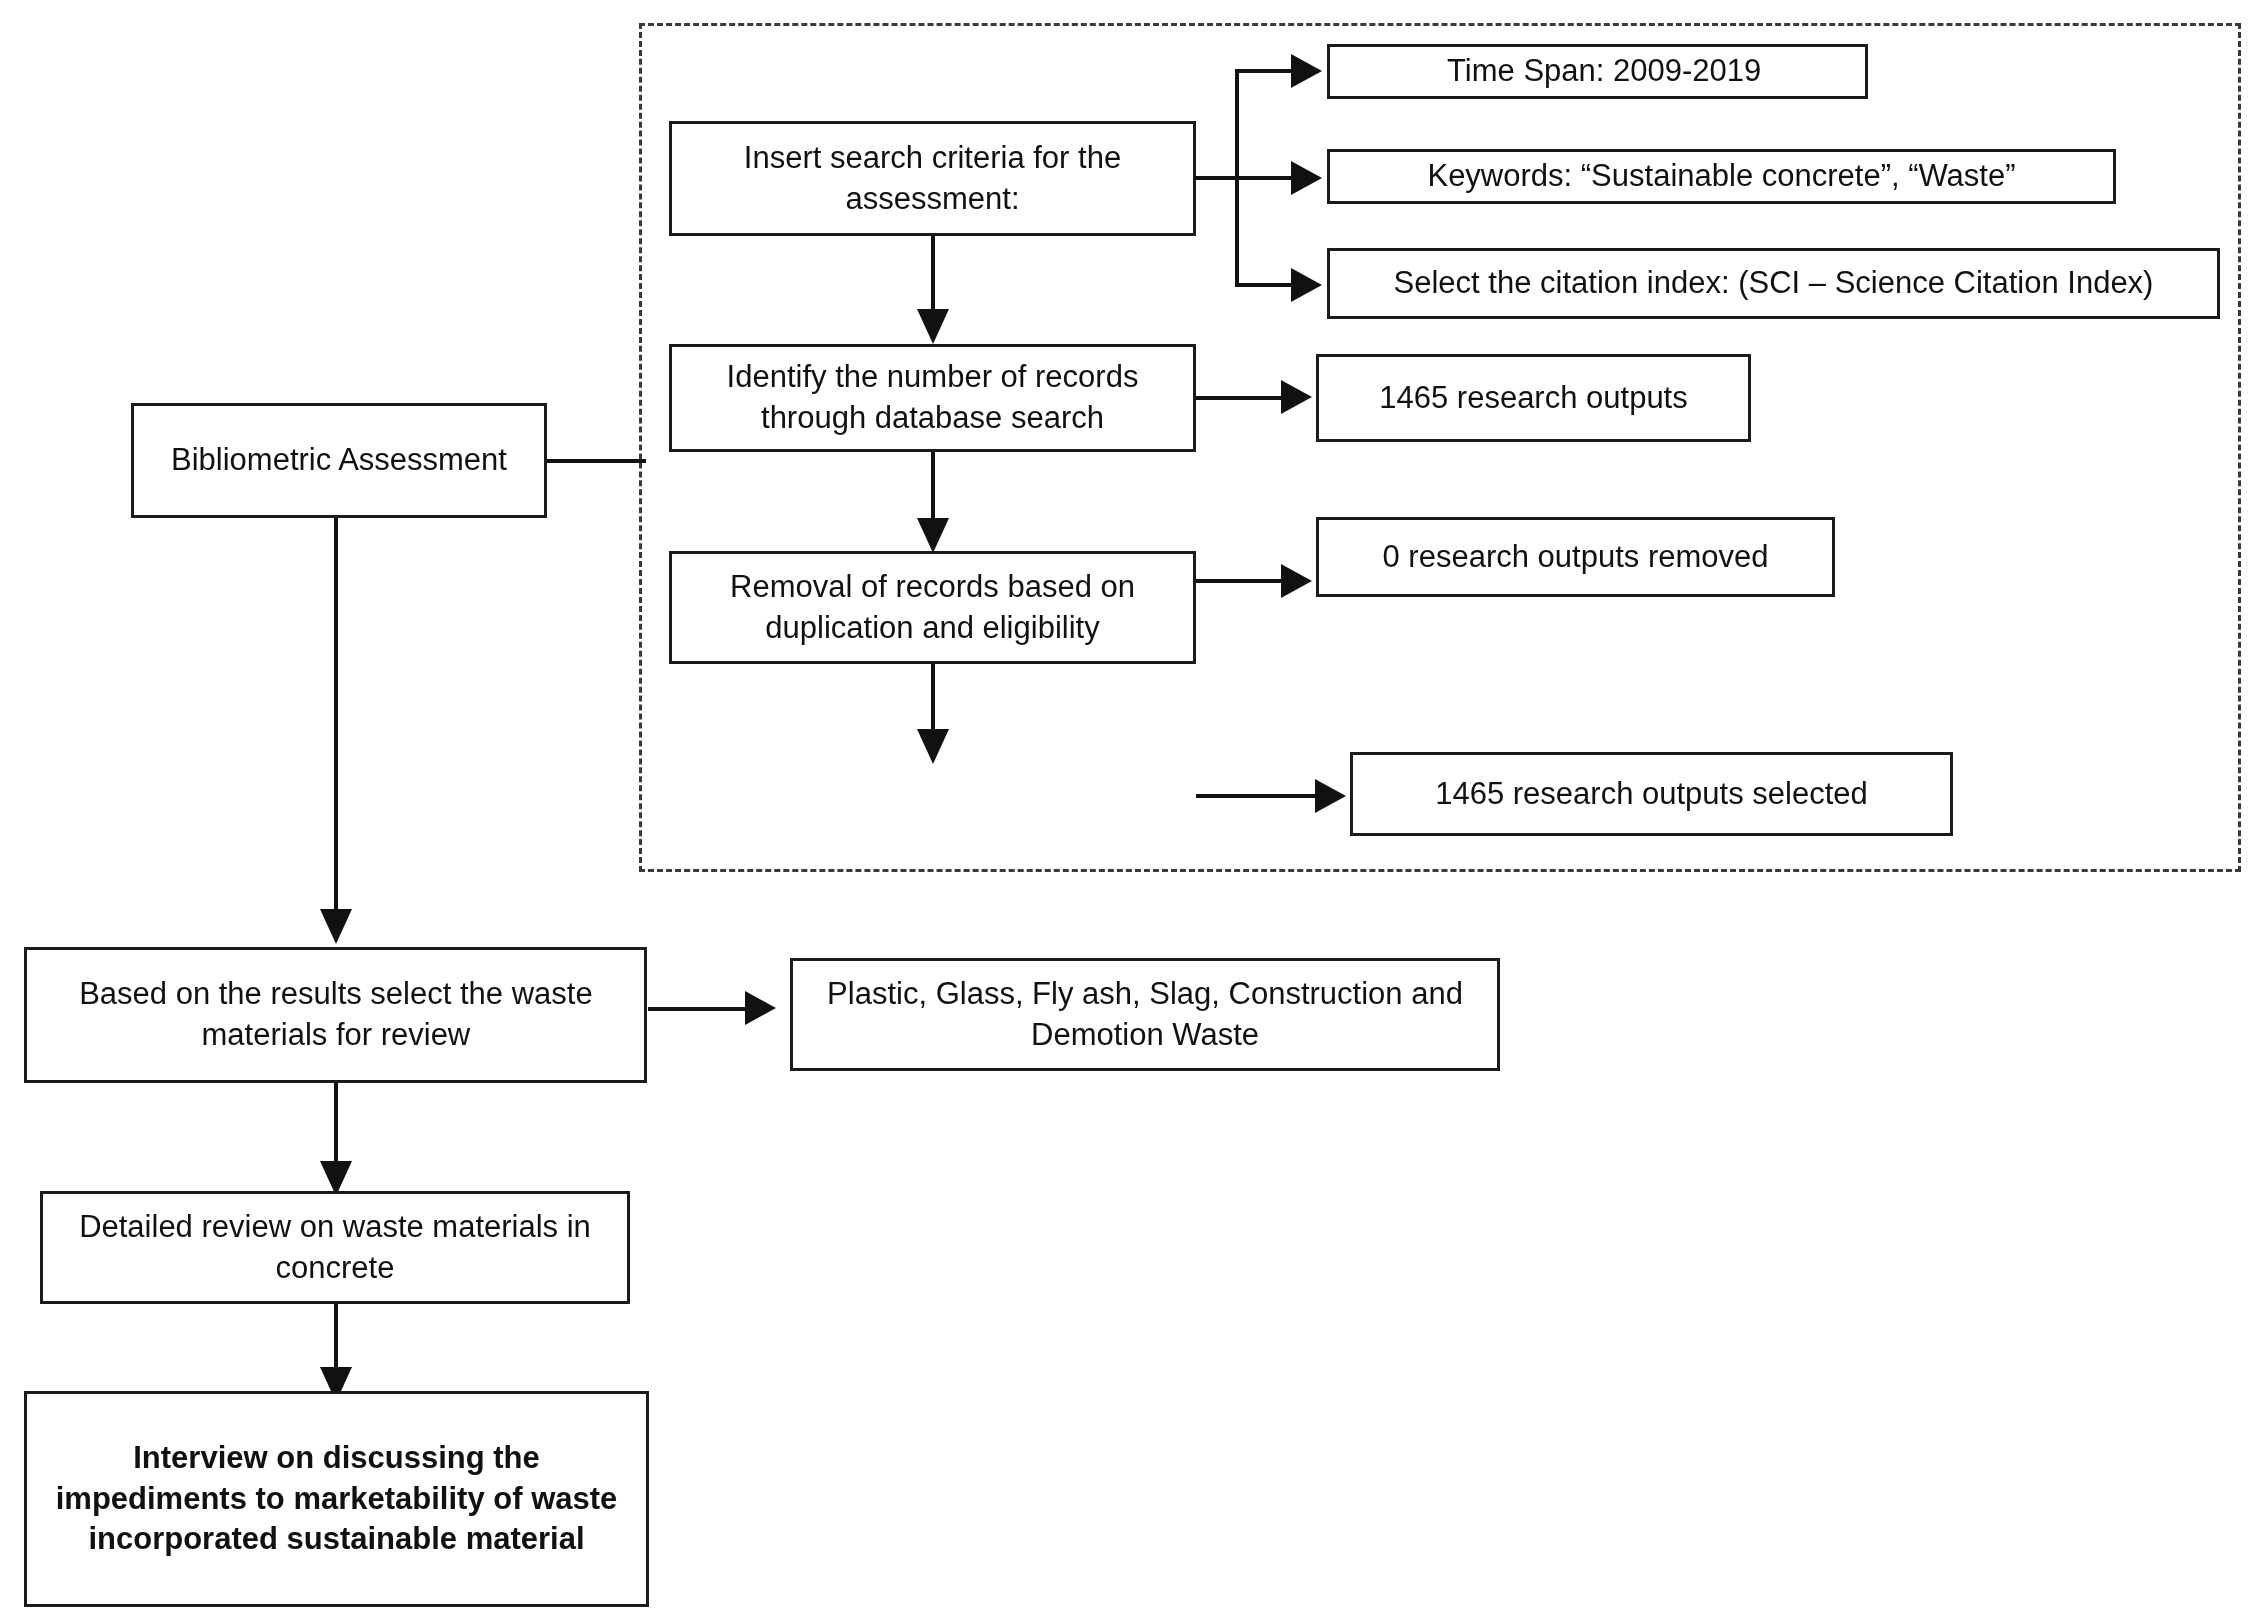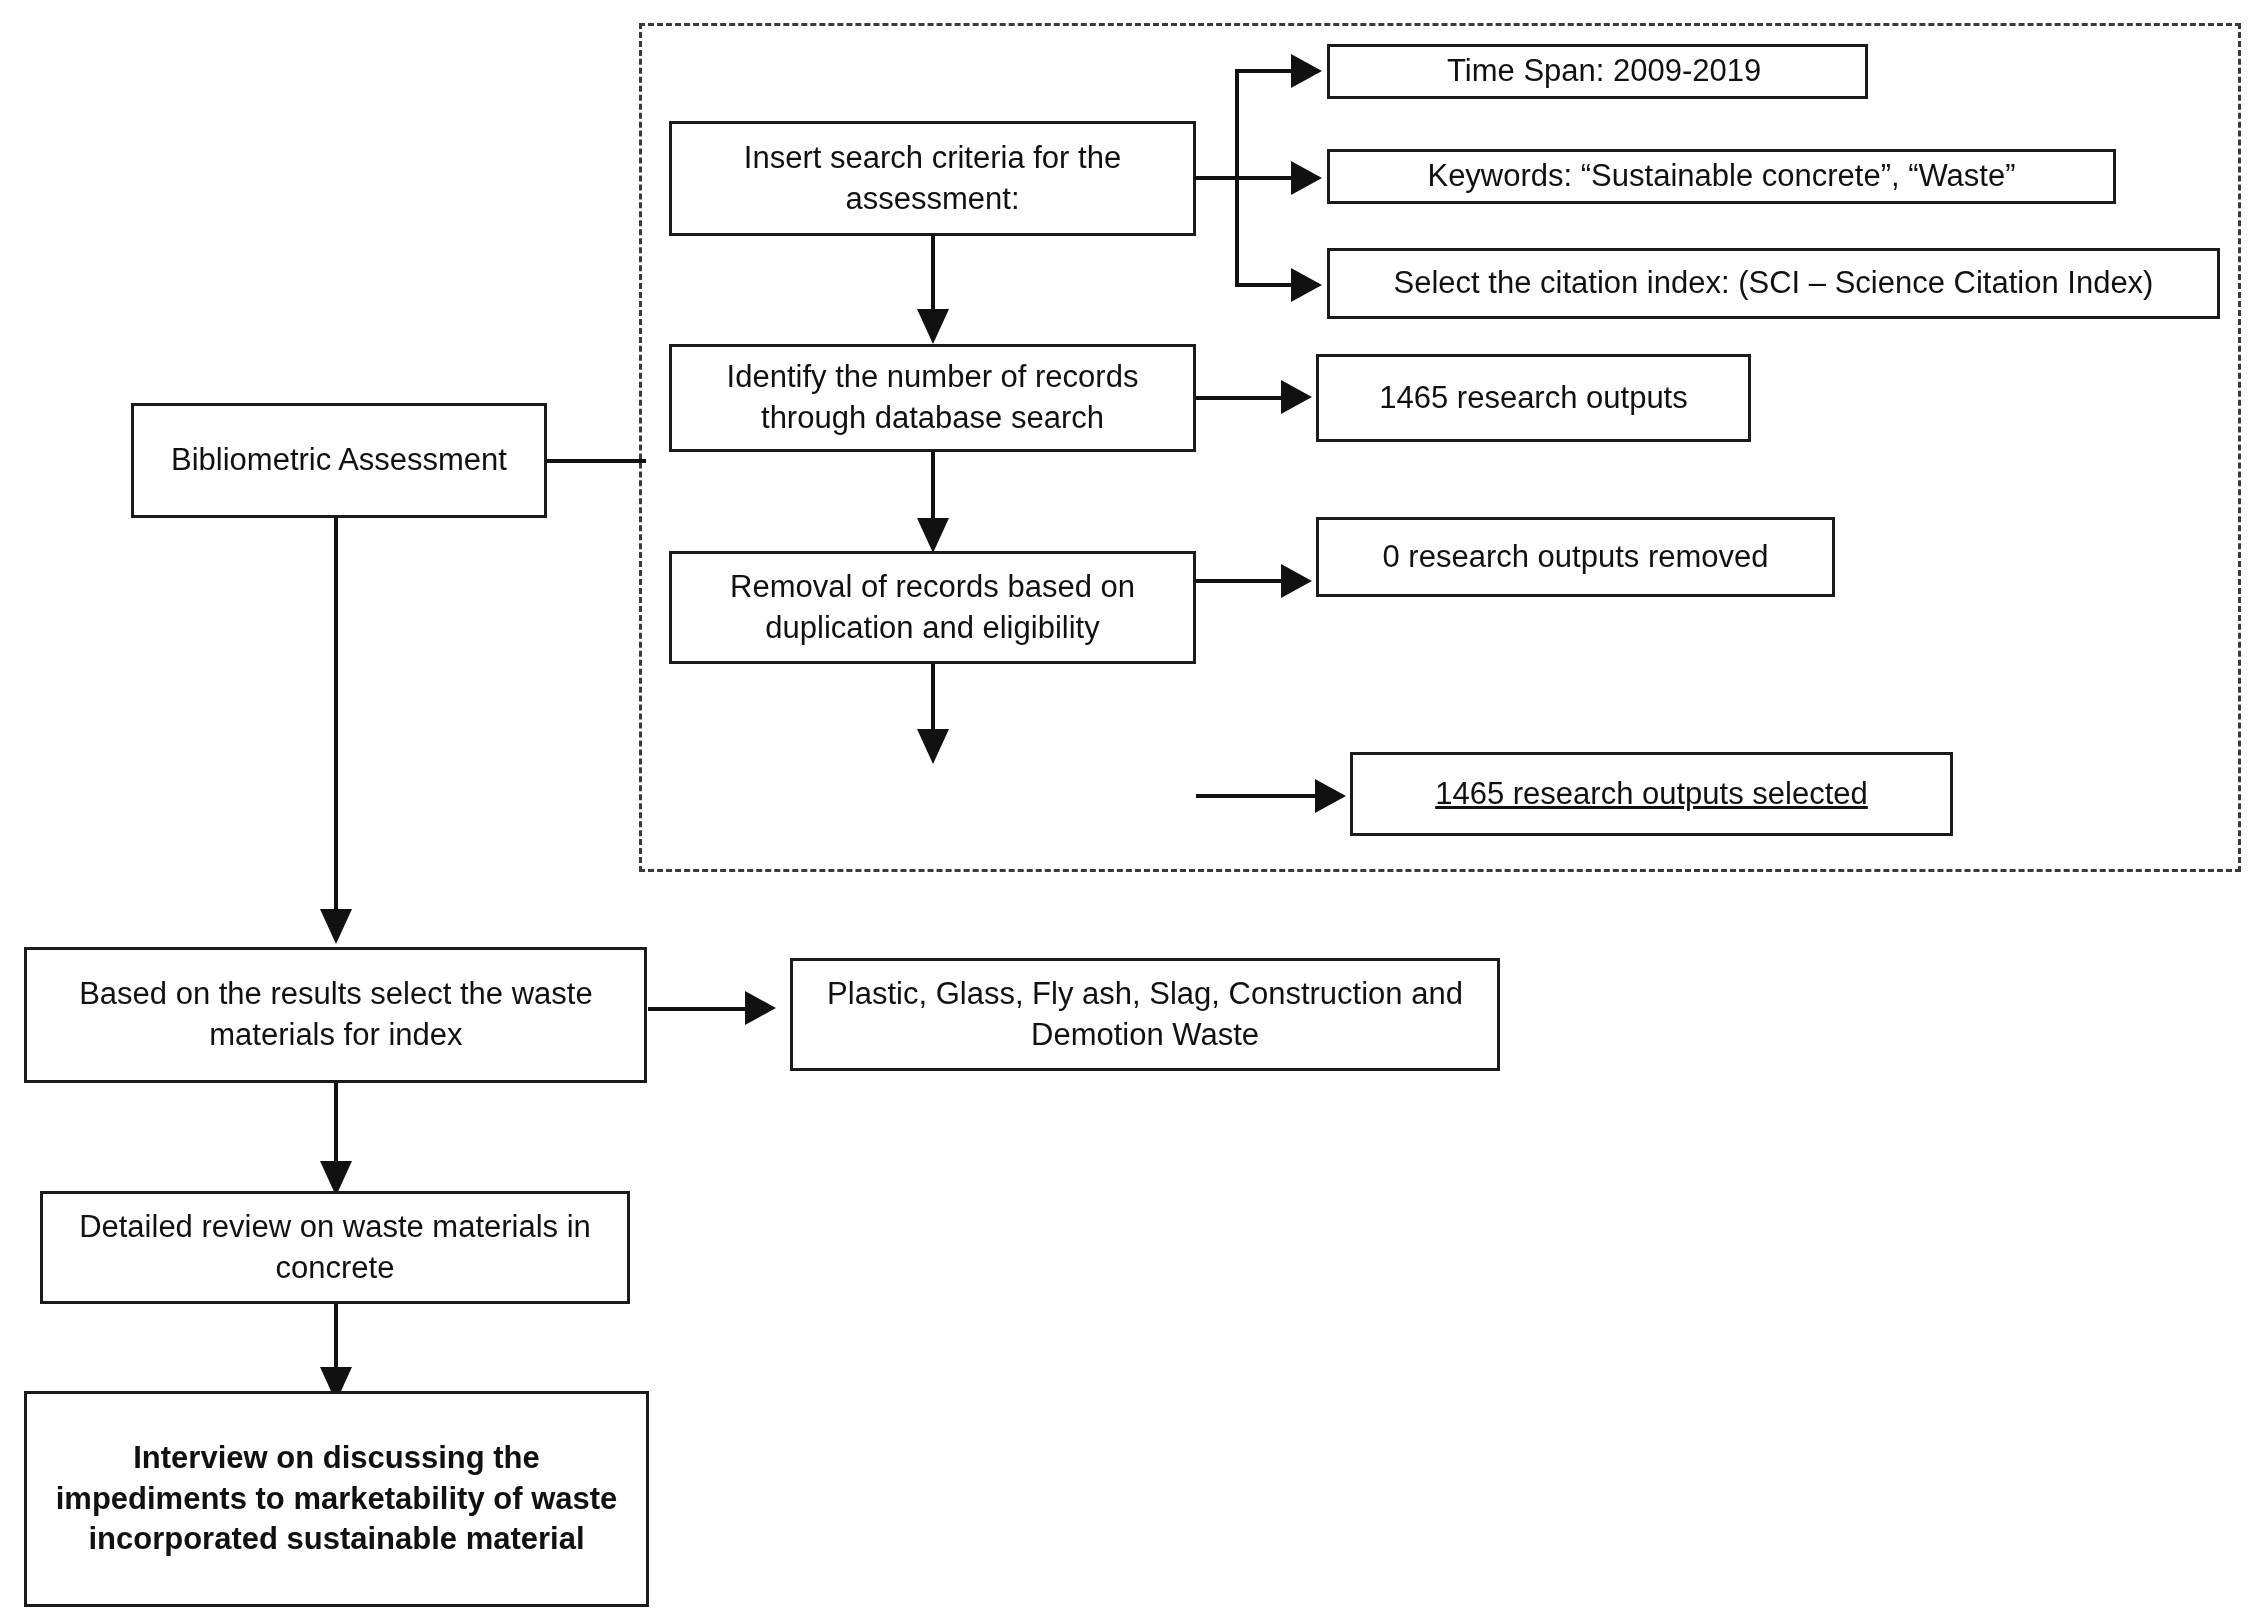--- a/index.html
+++ b/index.html
@@ -133,35 +133,35 @@
     <span>0 research outputs removed</span>
   </div>
 
   <div class="vline" style="left:931px; top:664px; height:73px;"></div>
   <div class="arrow-down" style="left:917px; top:729px;"></div>
 
 
   <div class="hline" style="left:1196px; top:794px; width:122px;"></div>
   <div class="arrow-right" style="left:1315px; top:779px;"></div>
 
-  <div class="node" style="left:1350px; top:752px; width:603px; height:84px;text-decoration:underline;">
+  <div class="node" style="left:1350px; top:752px; width:603px; height:84px;">
     <span>1465 research outputs selected</span>
   </div>
 
   <div class="node" style="left:131px; top:403px; width:416px; height:115px;">
     <span>Bibliometric Assessment</span>
   </div>
 
   <div class="hline" style="left:547px; top:459px; width:99px;"></div>
 
   <div class="vline" style="left:334px; top:518px; height:397px;"></div>
   <div class="arrow-down" style="left:320px; top:909px;"></div>
 
   <div class="node" style="left:24.4px; top:947px; width:623px; height:136px;">
-    <span>Based on the results select the waste materials for index</span>
+    <span>Based on the results select the waste materials for review</span>
   </div>
 
   <div class="hline" style="left:648px; top:1007px; width:99px;"></div>
   <div class="arrow-right" style="left:745px; top:991px;"></div>
 
   <div class="node" style="left:790px; top:958px; width:710px; height:113px;">
     <span>Plastic, Glass, Fly ash, Slag, Construction and Demotion Waste</span>
   </div>
 
   <div class="vline" style="left:334px; top:1083px; height:84px;"></div>

